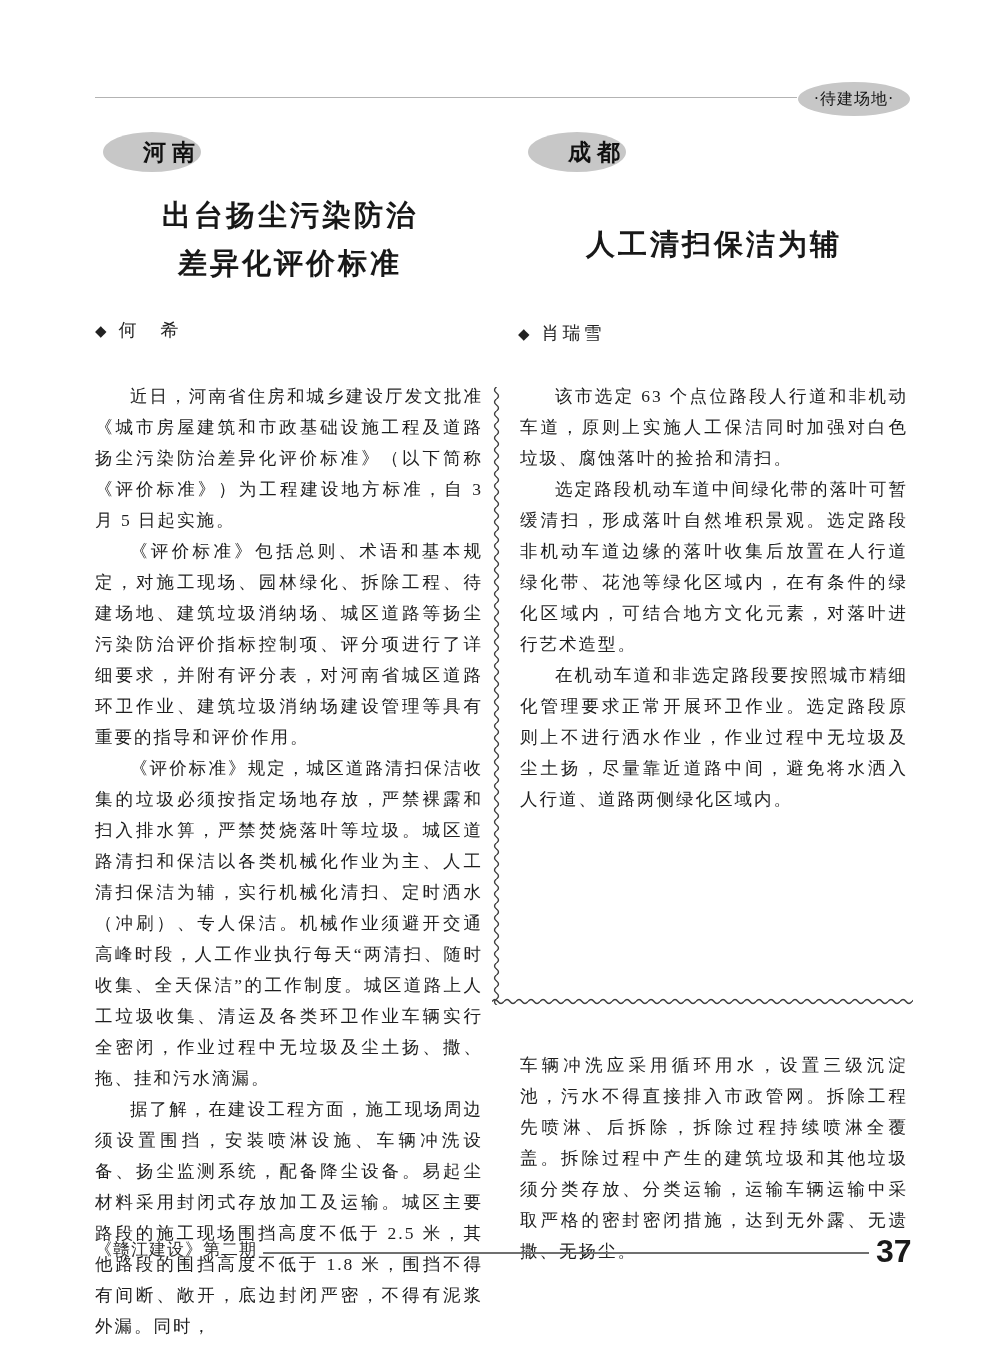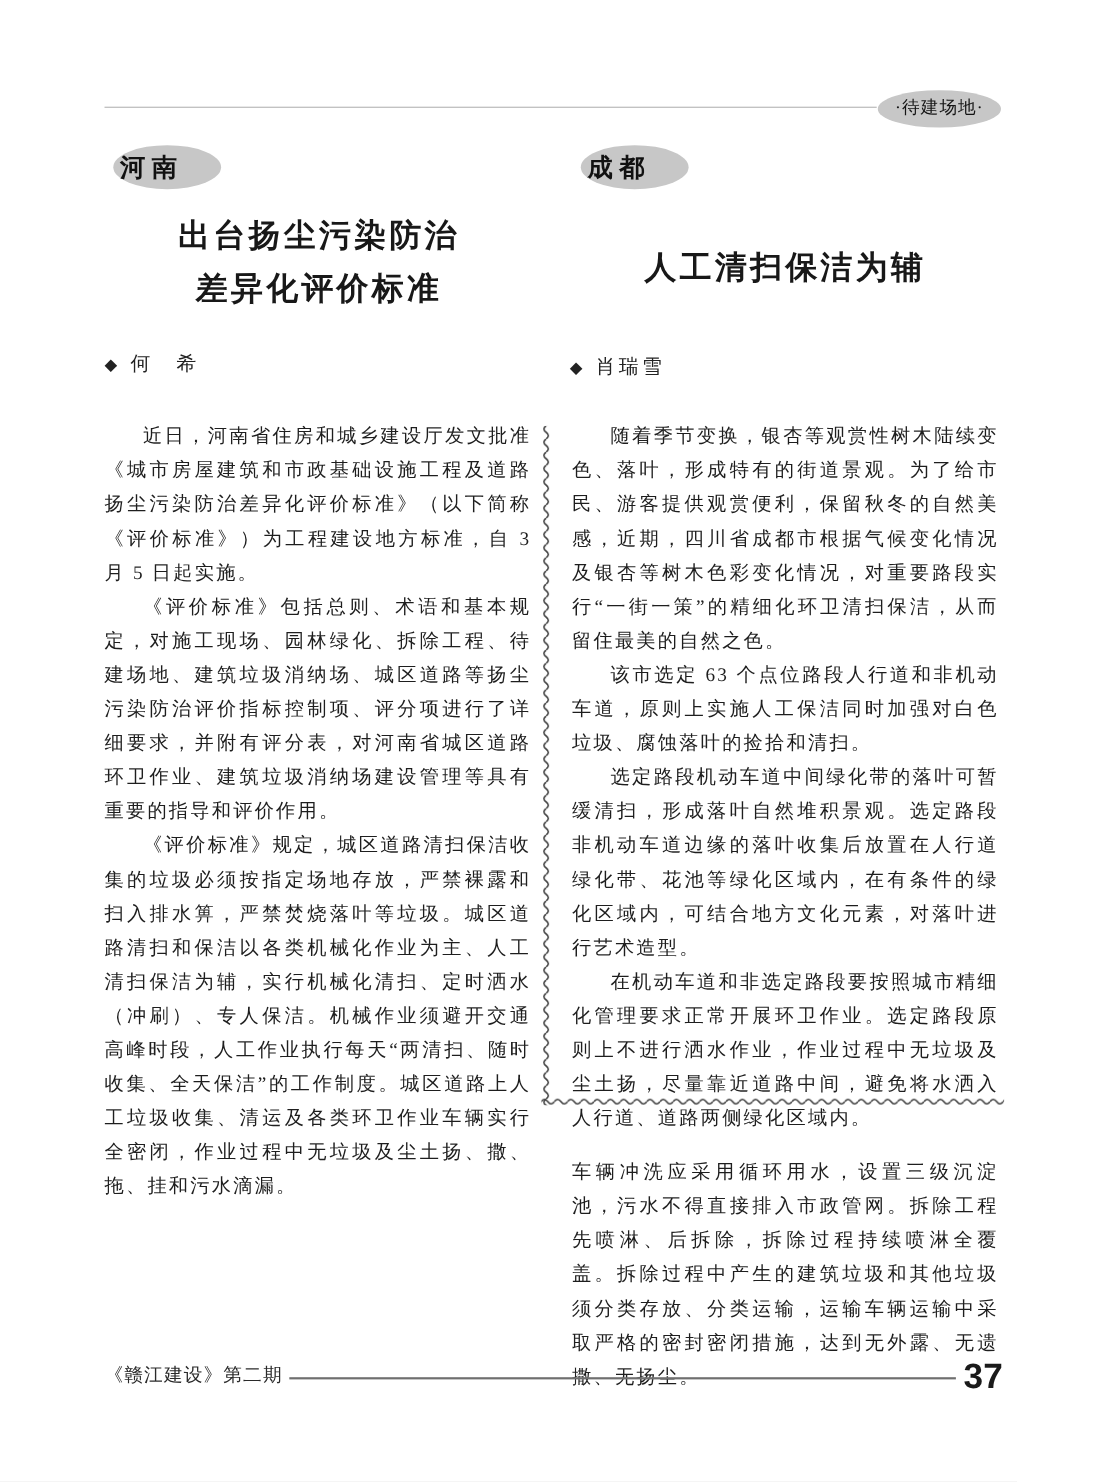--- a/index.html
+++ b/index.html
@@ -13,21 +13,21 @@
   .hr-top { position:absolute; left:95px; top:97px; width:702px; height:1px; background:#b3b3b3; }
   .section-badge {
     position:absolute; left:798px; top:82px; width:112px; height:34px;
     background:#c7c7c7; border-radius:50%;
     text-align:center; line-height:34px; font-size:16px; letter-spacing:1px; color:#141414;
   }
 
   
   .region-badge {
     position:absolute; width:98px; height:40px; background:#c7c7c7; border-radius:50%;
-    text-align:left; line-height:40px; font-size:23px; font-weight:bold;
+    text-align:right; line-height:40px; font-size:23px; font-weight:bold;
     font-family:"Liberation Sans","DejaVu Sans",sans-serif;
     letter-spacing:6px; text-indent:6px; color:#111;
   }
   .badge-henan { left:103px; top:132px; }
   .badge-chengdu { left:528px; top:132px; }
 
   
   .title {
     position:absolute; font-family:"Liberation Sans","DejaVu Sans",sans-serif;
     font-weight:bold; text-align:center; color:#181818; letter-spacing:3px;
@@ -85,24 +85,24 @@
 
   <div class="title title-right">人工清扫保洁为辅</div>
   <div class="author author-right">
     <span class="diamond">◆</span><span>肖瑞雪</span>
   </div>
 
   <div class="bodycol col-left">
     <p>近日，河南省住房和城乡建设厅发文批准《城市房屋建筑和市政基础设施工程及道路扬尘污染防治差异化评价标准》（以下简称《评价标准》）为工程建设地方标准，自 3 月 5 日起实施。</p>
     <p>《评价标准》包括总则、术语和基本规定，对施工现场、园林绿化、拆除工程、待建场地、建筑垃圾消纳场、城区道路等扬尘污染防治评价指标控制项、评分项进行了详细要求，并附有评分表，对河南省城区道路环卫作业、建筑垃圾消纳场建设管理等具有重要的指导和评价作用。</p>
     <p>《评价标准》规定，城区道路清扫保洁收集的垃圾必须按指定场地存放，严禁裸露和扫入排水箅，严禁焚烧落叶等垃圾。城区道路清扫和保洁以各类机械化作业为主、人工清扫保洁为辅，实行机械化清扫、定时洒水（冲刷）、专人保洁。机械作业须避开交通高峰时段，人工作业执行每天“两清扫、随时收集、全天保洁”的工作制度。城区道路上人工垃圾收集、清运及各类环卫作业车辆实行全密闭，作业过程中无垃圾及尘土扬、撒、拖、挂和污水滴漏。</p>
+    <p>据了解，在建设工程方面，施工现场周边须设置围挡，安装喷淋设施、车辆冲洗设备、扬尘监测系统，配备降尘设备。易起尘材料采用封闭式存放加工及运输。城区主要路段的施工现场围挡高度不低于 2.5 米，其他路段的围挡高度不低于 1.8 米，围挡不得有间断、敞开，底边封闭严密，不得有泥浆外漏。同时，</p>
   </div>
 
   <div class="bodycol col-right">
-    <p>随着季节变换，银杏等观赏性树木陆续变色、落叶，形成特有的街道景观。为了给市民、游客提供观赏便利，保留秋冬的自然美感，近期，四川省成都市根据气候变化情况及银杏等树木色彩变化情况，对重要路段实行“一街一策”的精细化环卫清扫保洁，从而留住最美的自然之色。</p>
     <p>该市选定 63 个点位路段人行道和非机动车道，原则上实施人工保洁同时加强对白色垃圾、腐蚀落叶的捡拾和清扫。</p>
     <p>选定路段机动车道中间绿化带的落叶可暂缓清扫，形成落叶自然堆积景观。选定路段非机动车道边缘的落叶收集后放置在人行道绿化带、花池等绿化区域内，在有条件的绿化区域内，可结合地方文化元素，对落叶进行艺术造型。</p>
     <p>在机动车道和非选定路段要按照城市精细化管理要求正常开展环卫作业。选定路段原则上不进行洒水作业，作业过程中无垃圾及尘土扬，尽量靠近道路中间，避免将水洒入人行道、道路两侧绿化区域内。</p>
   </div>
 
   <svg class="wavy-v" width="9" height="618" xmlns="http://www.w3.org/2000/svg">
     <defs>
       <pattern id="wavyV" width="9" height="12" patternUnits="userSpaceOnUse">
         <path d="M4.5 0 Q0.5 3 4.5 6 Q8.5 9 4.5 12" fill="none" stroke="#3d3d3d" stroke-width="1.4"></path>
       </pattern>

